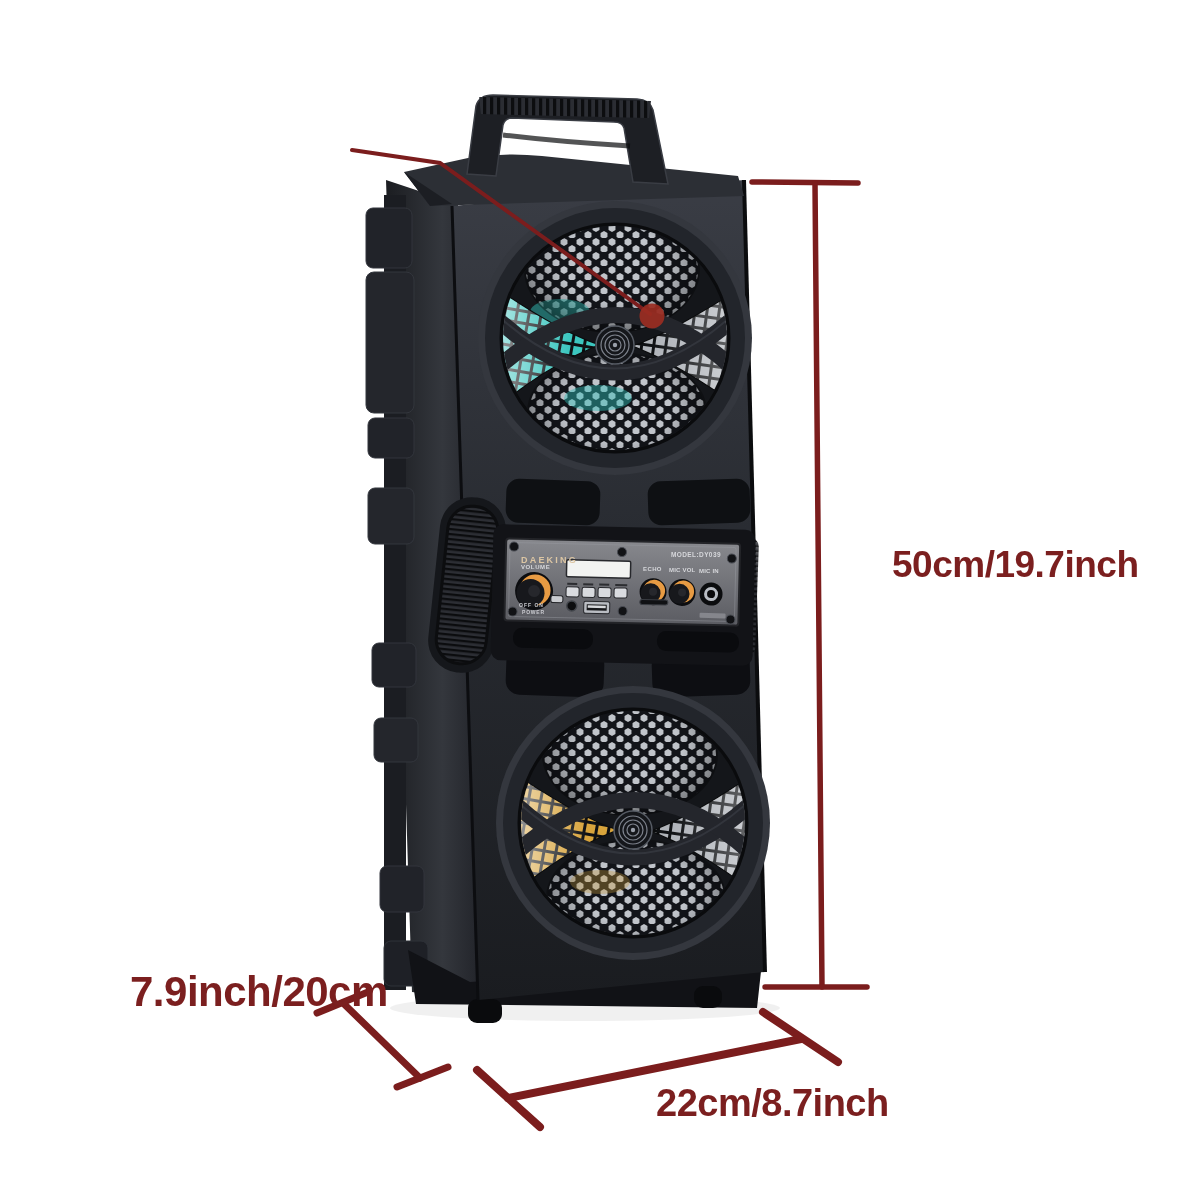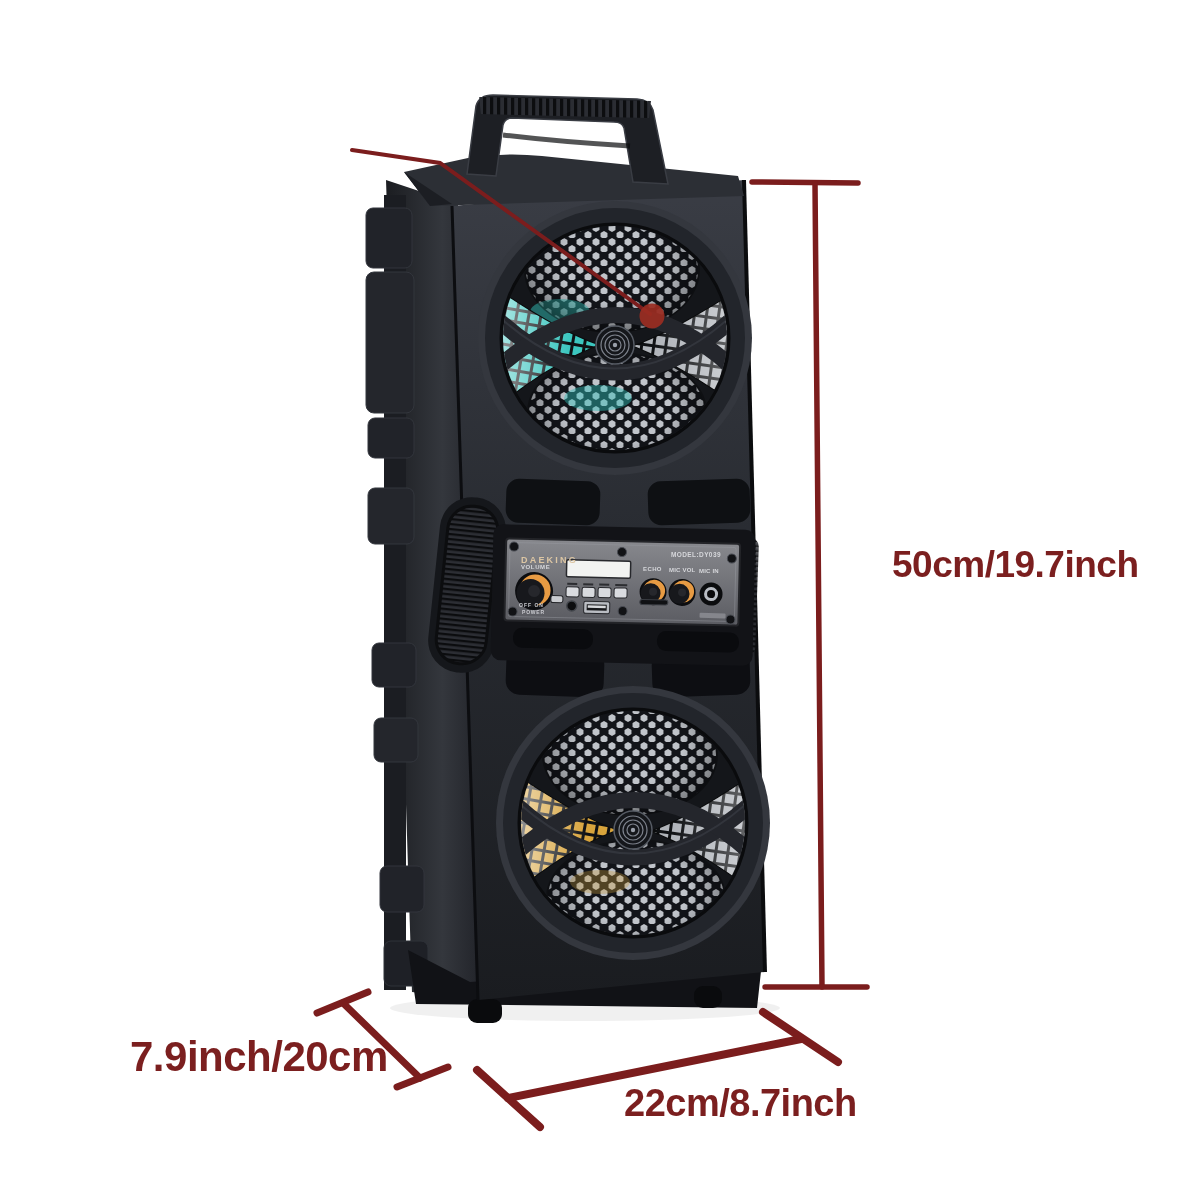--- a/index.html
+++ b/index.html
@@ -2,22 +2,22 @@
 <html><head>
 <meta charset="utf-8">
 <style>
   html,body{margin:0;padding:0;background:#ffffff;}
   #stage{position:relative;width:1200px;height:1200px;background:#ffffff;overflow:hidden;
          font-family:"Liberation Sans", sans-serif;}
   #stage svg{position:absolute;left:0;top:0;}
   .lbl{position:absolute;color:#7b1f1f;font-weight:700;letter-spacing:-0.5px;line-height:1;white-space:nowrap;}
   .lbl-driver{left:174px;top:103px;font-size:38px;}
   .lbl-height{left:892px;top:546px;font-size:37px;}
-  .lbl-depth{left:130px;top:1036px;font-size:42px;}
-  .lbl-width{left:624px;top:1084px;font-size:38px;}
+  .lbl-depth{left:130px;top:971px;font-size:42px;}
+  .lbl-width{left:656px;top:1084px;font-size:38px;}
   .ptxt{position:absolute;color:#d6d7db;font-weight:700;line-height:1;white-space:nowrap;}
   .p-brand{left:521px;top:548px;font-size:9px;letter-spacing:2.2px;color:#dcc6a4;margin-top:8px;}
   .p-model{left:671px;top:552px;font-size:6.5px;letter-spacing:.4px;}
   .p-volume{left:521px;top:564px;font-size:6px;letter-spacing:.6px;}
   .p-echo{left:643px;top:566px;font-size:6px;letter-spacing:.4px;}
   .p-micvol{left:669px;top:567px;font-size:6px;letter-spacing:.2px;}
   .p-micin{left:699px;top:568px;font-size:6px;letter-spacing:.2px;}
   .p-offon{left:519px;top:603px;font-size:5px;letter-spacing:1px;color:#c9cacf;}
   .p-power{left:522px;top:610px;font-size:5px;letter-spacing:.8px;color:#c9cacf;}
 </style>

